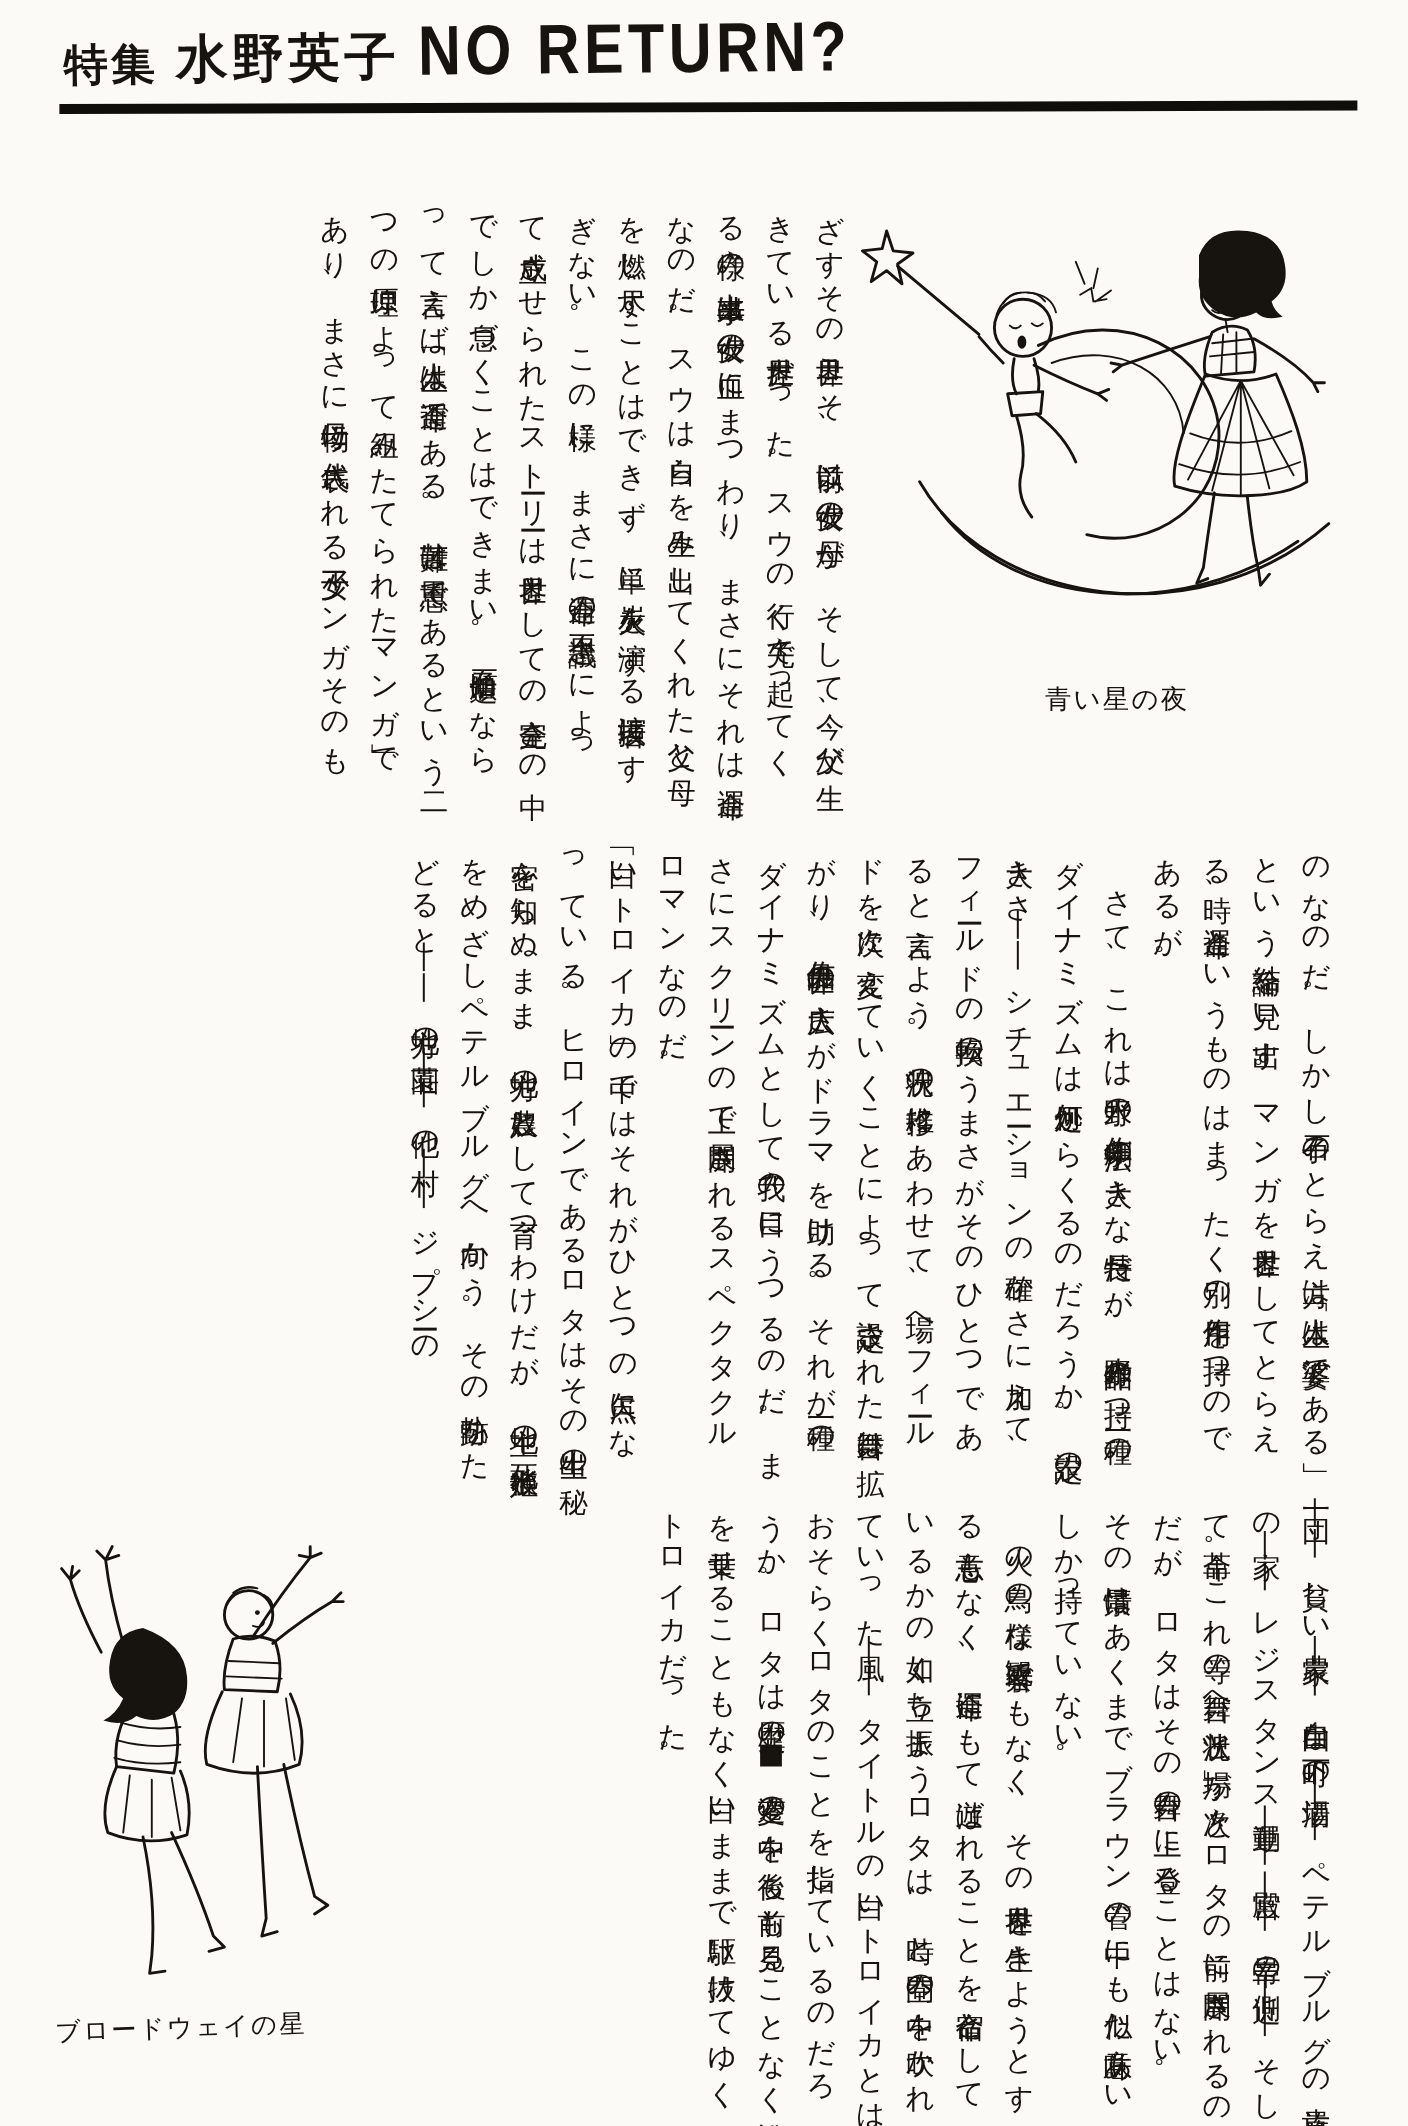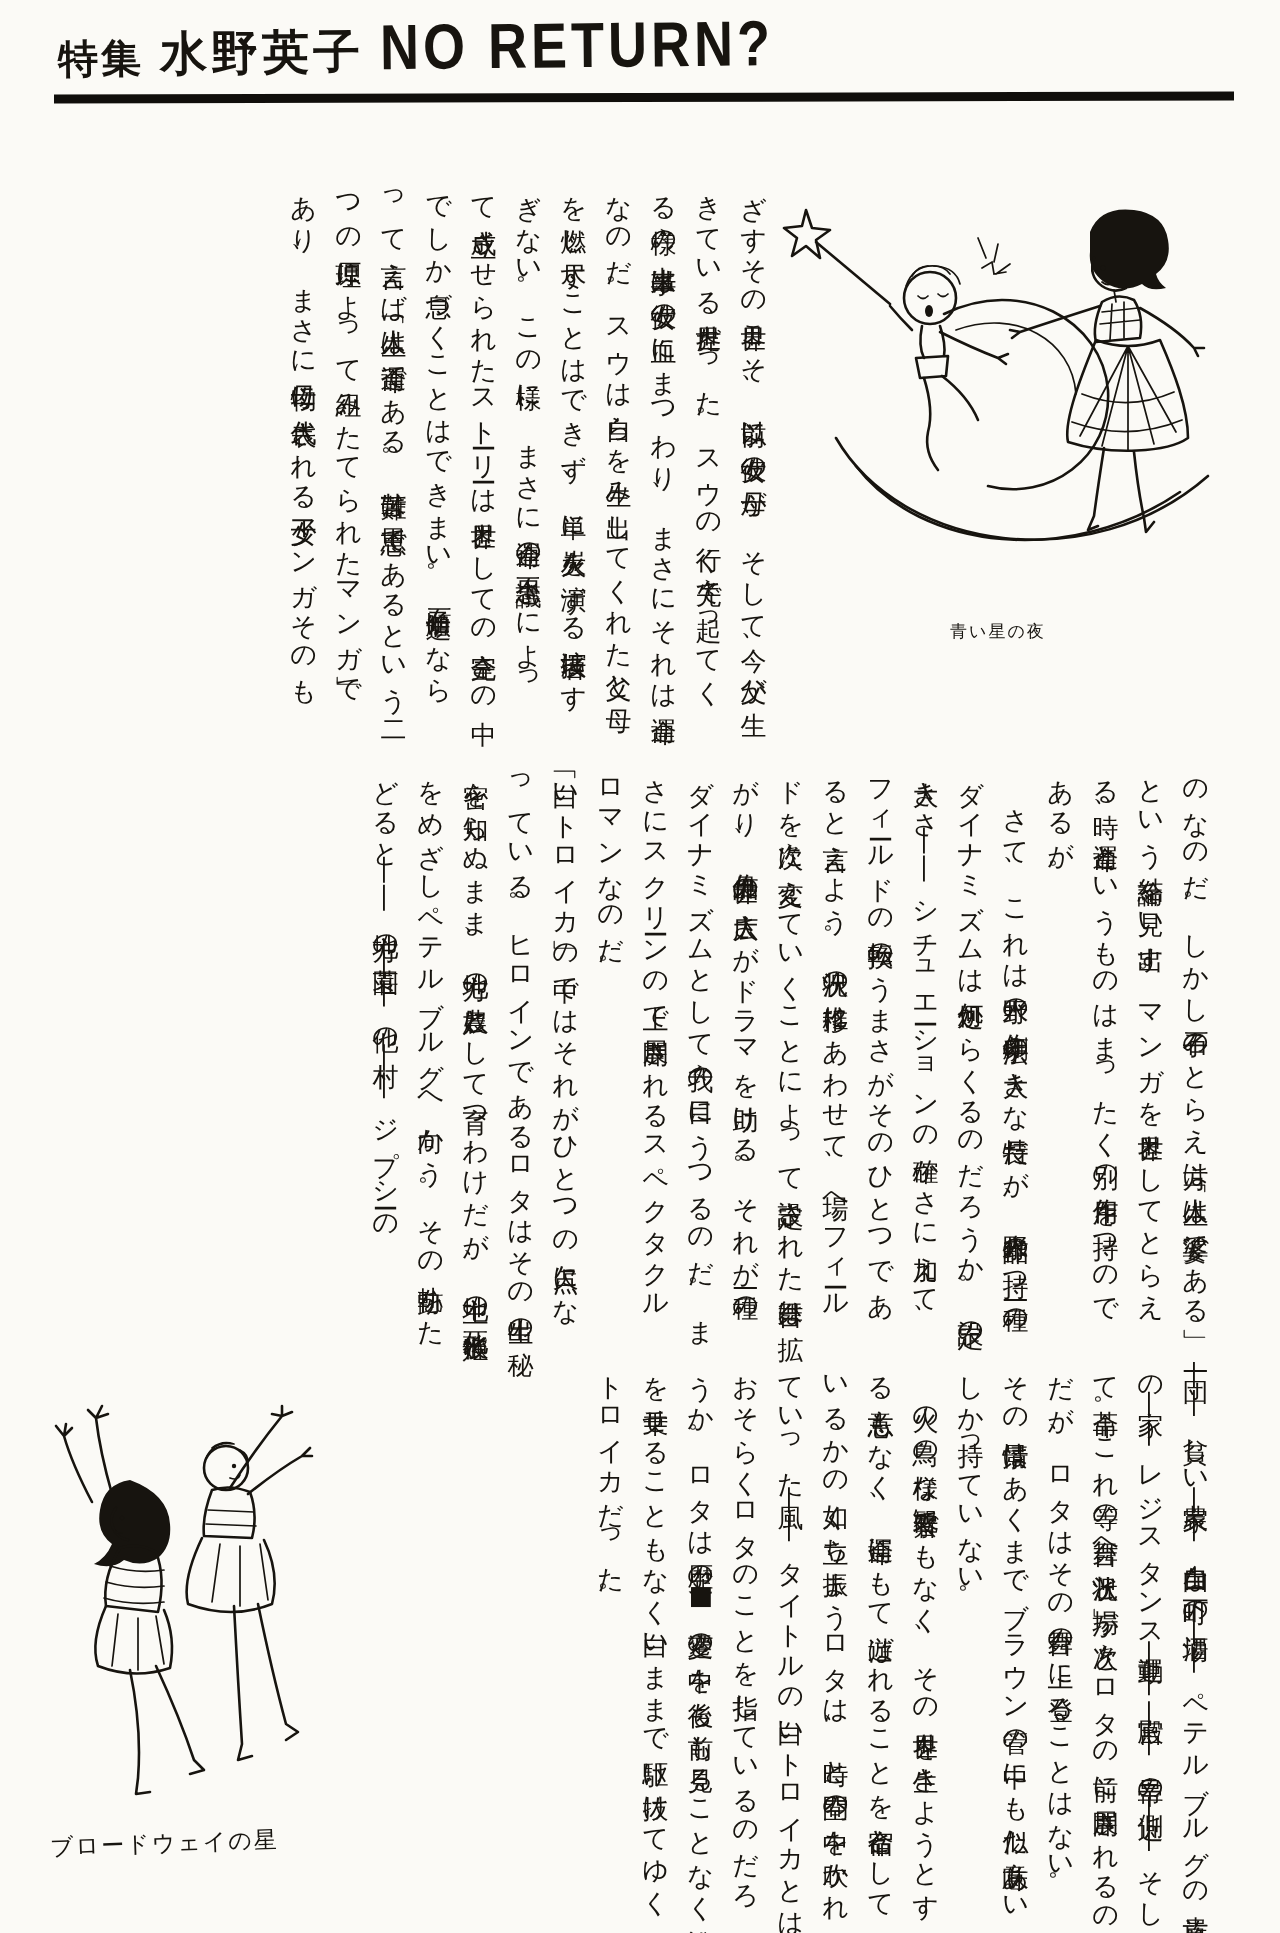--- a/index.html
+++ b/index.html
@@ -45,21 +45,21 @@
   .vtext p.indent{text-indent:29px;}
   #upper-text{top:178px;left:82px;width:694px;height:528px;}
   #middle-text{top:762px;left:72px;width:1146px;height:574px;}
   #bottom-text{top:1358px;left:360px;width:858px;height:568px;}
   
   .illus{position:absolute;}
   #fairy-illus{top:180px;left:772px;width:468px;height:446px;}
   #dancers-illus{top:1352px;left:34px;width:316px;height:528px;}
   .caption{
     position:absolute;
-    font-size:17px;letter-spacing:2px;font-weight:500;
+    font-size:24px;letter-spacing:2px;font-weight:500;
     color:#17140f;white-space:nowrap;
   }
   #caption-top{top:620px;left:950px;}
   #caption-bottom{top:1828px;left:50px;font-size:23px;transform:rotate(-2deg);}
   .ink{stroke:#17140f;stroke-width:2.6;fill:none;stroke-linecap:round;stroke-linejoin:round;}
   .ink-thin{stroke:#17140f;stroke-width:1.7;fill:none;stroke-linecap:round;}
   .ink-fill{fill:#17140f;stroke:none;}
 </style>
 </head>
 <body>

